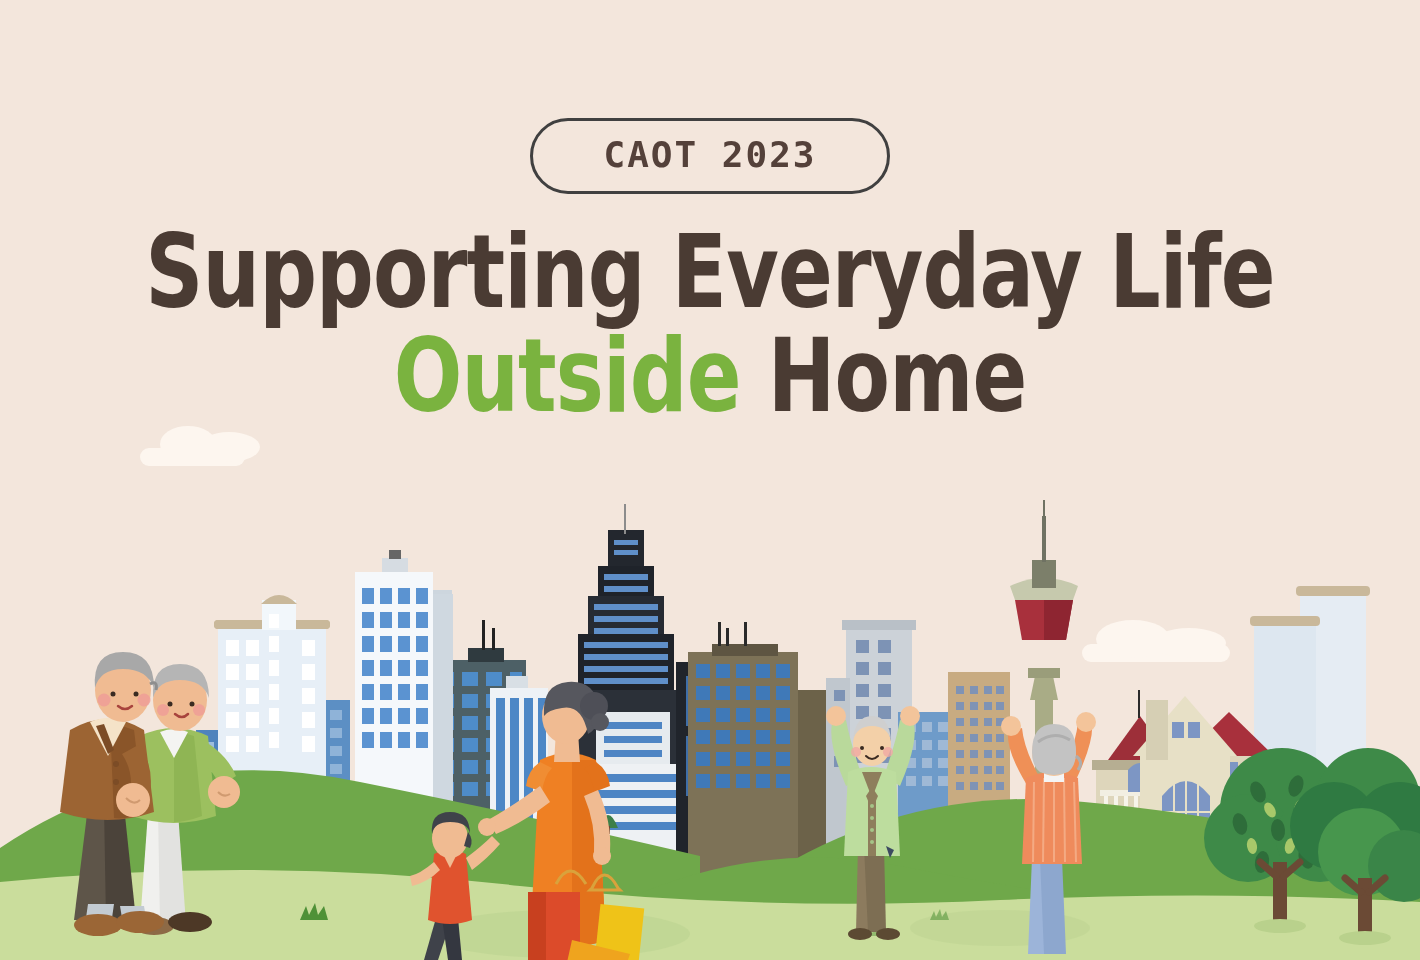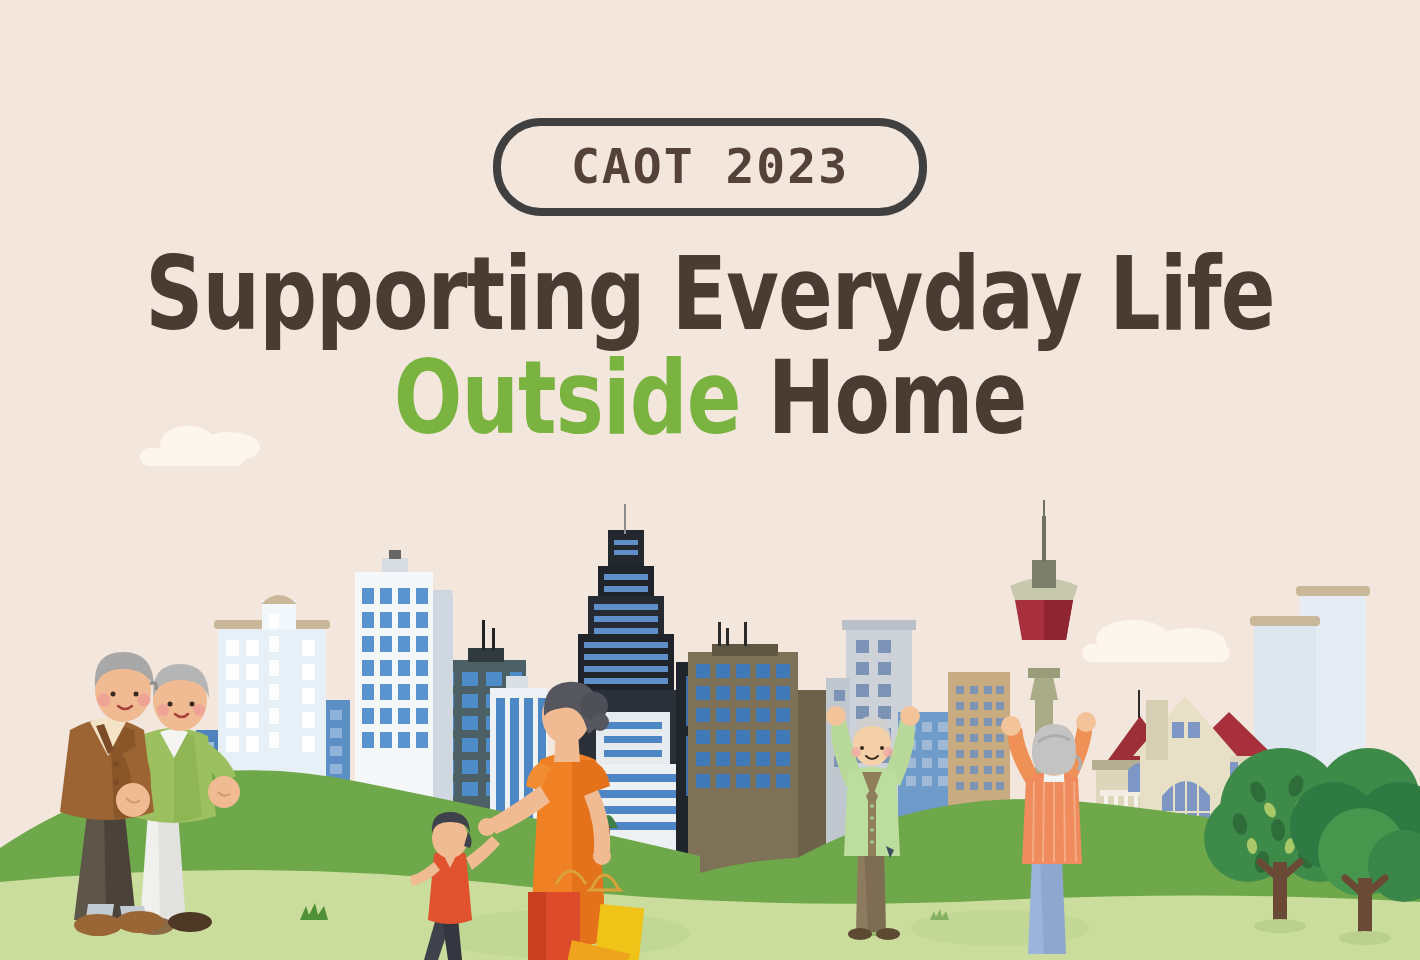--- a/index.html
+++ b/index.html
@@ -22,25 +22,25 @@
 
   .cloud-right { left:1082px; top:644px; width:148px; height:18px; border-radius:12px; }
   .cloud-right::before { width:74px; height:38px; left:14px; top:-24px; }
   .cloud-right::after  { width:74px; height:30px; left:70px; top:-16px; }
 
   
   .title-block { position:absolute; left:0; right:0; top:118px; text-align:center; z-index:40; }
 
   .badge {
     display:inline-block;
-    border:8px solid #404040;
+    border:3px solid #404040;
     border-radius:48px;
     padding:16px 70px 18px;
     color:#54413a;
-    font-size:48px;
+    font-size:36px;
     font-weight:700;
     letter-spacing:2px;
     font-family:"DejaVu Sans Mono", monospace;
     line-height:1;
     background:transparent;
   }
 
   .headline {
     margin-top:28px;
     font-size:102px;

